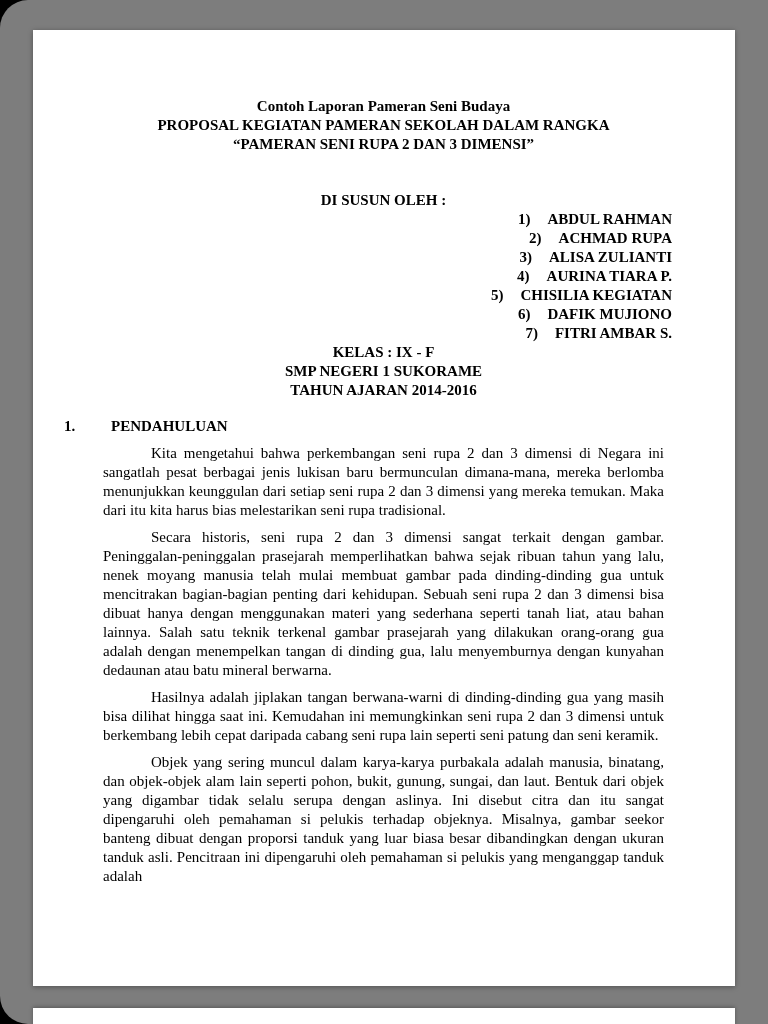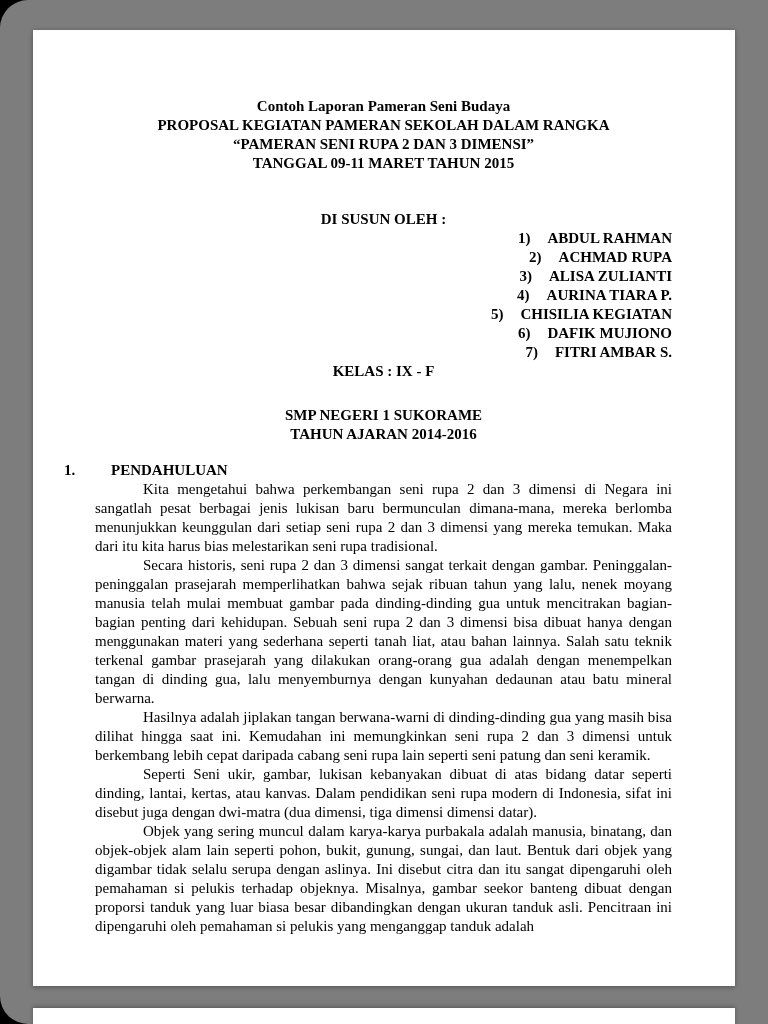--- a/index.html
+++ b/index.html
@@ -42,33 +42,33 @@
     font-weight: bold;
     margin: 0;
   }
   .authors-block { margin-top: 37px; }
   .member-row {
     text-align: right;
     font-weight: bold;
     margin: 0;
   }
   .member-row .num { margin-right: 17px; }
-  .school-block { margin-top: 25px; }
+  .school-block { }
   .section-heading {
     display: flex;
     margin-top: 17px;
     margin-left: -31px;
     font-weight: bold;
   }
   .section-heading .sec-num {
     width: 47px;
     flex: 0 0 47px;
   }
   .body-para {
-    margin: 0;
+    margin: 8px;
     text-align: justify;
     text-indent: 48px;
   }
   .next-page {
     position: absolute;
     left: 33px;
     top: 1008px;
     width: 702px;
     height: 40px;
     background: #ffffff;
@@ -80,21 +80,20 @@
 
 <div class="canvas">
 
   <div class="page">
     <div class="page-inner">
 
       <div>
         <p class="center-line">Contoh Laporan Pameran Seni Budaya</p>
         <p class="center-line">PROPOSAL KEGIATAN PAMERAN SEKOLAH DALAM RANGKA</p>
         <p class="center-line">“PAMERAN SENI RUPA 2 DAN 3 DIMENSI”</p>
-        <p class="center-line">TANGGAL 09-11 MARET TAHUN 2015</p>
       </div>
 
       <div class="authors-block">
         <p class="center-line">DI SUSUN OLEH :</p>
         <p class="member-row"><span class="num">1)</span><span>ABDUL RAHMAN</span></p>
         <p class="member-row"><span class="num">2)</span><span>ACHMAD RUPA</span></p>
         <p class="member-row"><span class="num">3)</span><span>ALISA ZULIANTI</span></p>
         <p class="member-row"><span class="num">4)</span><span>AURINA TIARA P.</span></p>
         <p class="member-row"><span class="num">5)</span><span>CHISILIA KEGIATAN</span></p>
         <p class="member-row"><span class="num">6)</span><span>DAFIK MUJIONO</span></p>
@@ -108,21 +107,20 @@
       </div>
 
       <div class="section-heading">
         <span class="sec-num">1.</span>
         <span class="sec-title">PENDAHULUAN</span>
       </div>
 
       <p class="body-para">Kita mengetahui bahwa perkembangan seni rupa 2 dan 3 dimensi di Negara ini sangatlah pesat berbagai jenis lukisan baru bermunculan dimana-mana, mereka berlomba menunjukkan keunggulan dari setiap seni rupa 2 dan 3 dimensi yang mereka temukan. Maka dari itu kita harus bias melestarikan seni rupa tradisional.</p>
       <p class="body-para">Secara historis, seni rupa 2 dan 3 dimensi sangat terkait dengan gambar. Peninggalan-peninggalan prasejarah memperlihatkan bahwa sejak ribuan tahun yang lalu, nenek moyang manusia telah mulai membuat gambar pada dinding-dinding gua untuk mencitrakan bagian-bagian penting dari kehidupan. Sebuah seni rupa 2 dan 3 dimensi bisa dibuat hanya dengan menggunakan materi yang sederhana seperti tanah liat, atau bahan lainnya. Salah satu teknik terkenal gambar prasejarah yang dilakukan orang-orang gua adalah dengan menempelkan tangan di dinding gua, lalu menyemburnya dengan kunyahan dedaunan atau batu mineral berwarna.</p>
       <p class="body-para">Hasilnya adalah jiplakan tangan berwana-warni di dinding-dinding gua yang masih bisa dilihat hingga saat ini. Kemudahan ini memungkinkan seni rupa 2 dan 3 dimensi untuk berkembang lebih cepat daripada cabang seni rupa lain seperti seni patung dan seni keramik.</p>
-      <p class="body-para">Seperti Seni ukir, gambar, lukisan kebanyakan dibuat di atas bidang datar seperti dinding, lantai, kertas, atau kanvas. Dalam pendidikan seni rupa modern di Indonesia, sifat ini disebut juga dengan dwi-matra (dua dimensi, tiga dimensi dimensi datar).</p>
       <p class="body-para">Objek yang sering muncul dalam karya-karya purbakala adalah manusia, binatang, dan objek-objek alam lain seperti pohon, bukit, gunung, sungai, dan laut. Bentuk dari objek yang digambar tidak selalu serupa dengan aslinya. Ini disebut citra dan itu sangat dipengaruhi oleh pemahaman si pelukis terhadap objeknya. Misalnya, gambar seekor banteng dibuat dengan proporsi tanduk yang luar biasa besar dibandingkan dengan ukuran tanduk asli. Pencitraan ini dipengaruhi oleh pemahaman si pelukis yang menganggap tanduk adalah</p>
 
     </div>
   </div>
 
   <div class="next-page"></div>
 
 </div>
 
 </body></html>

